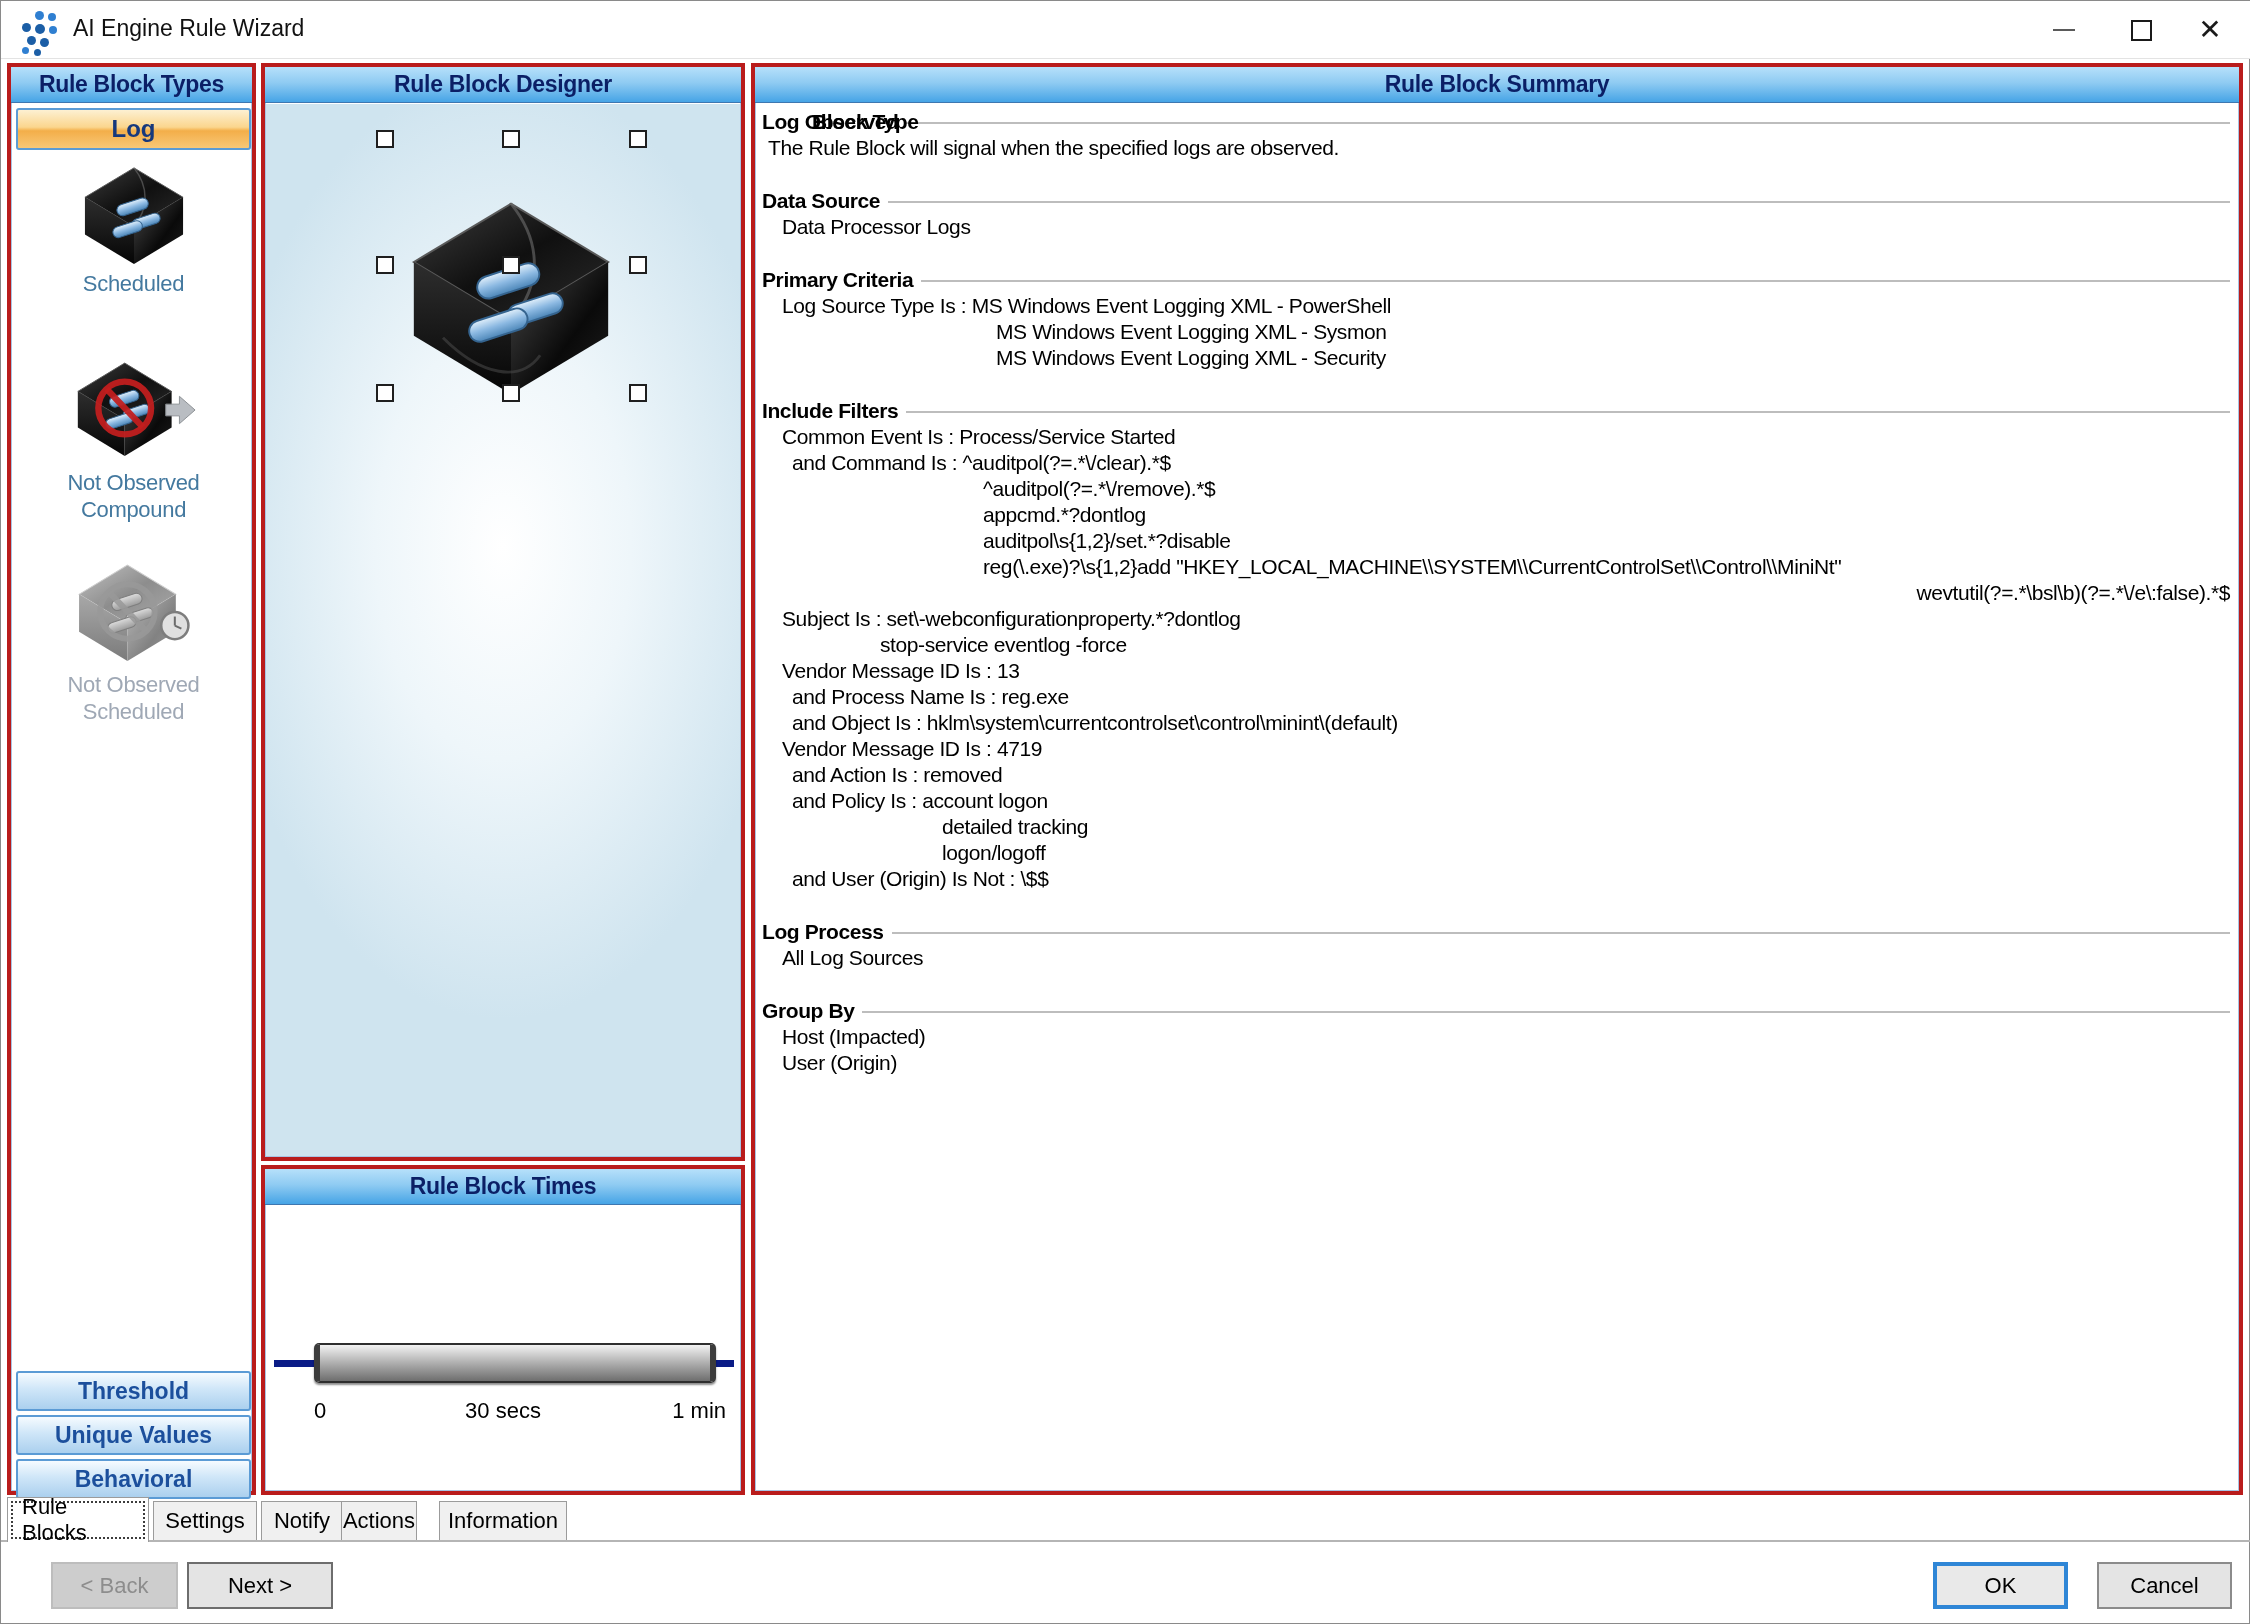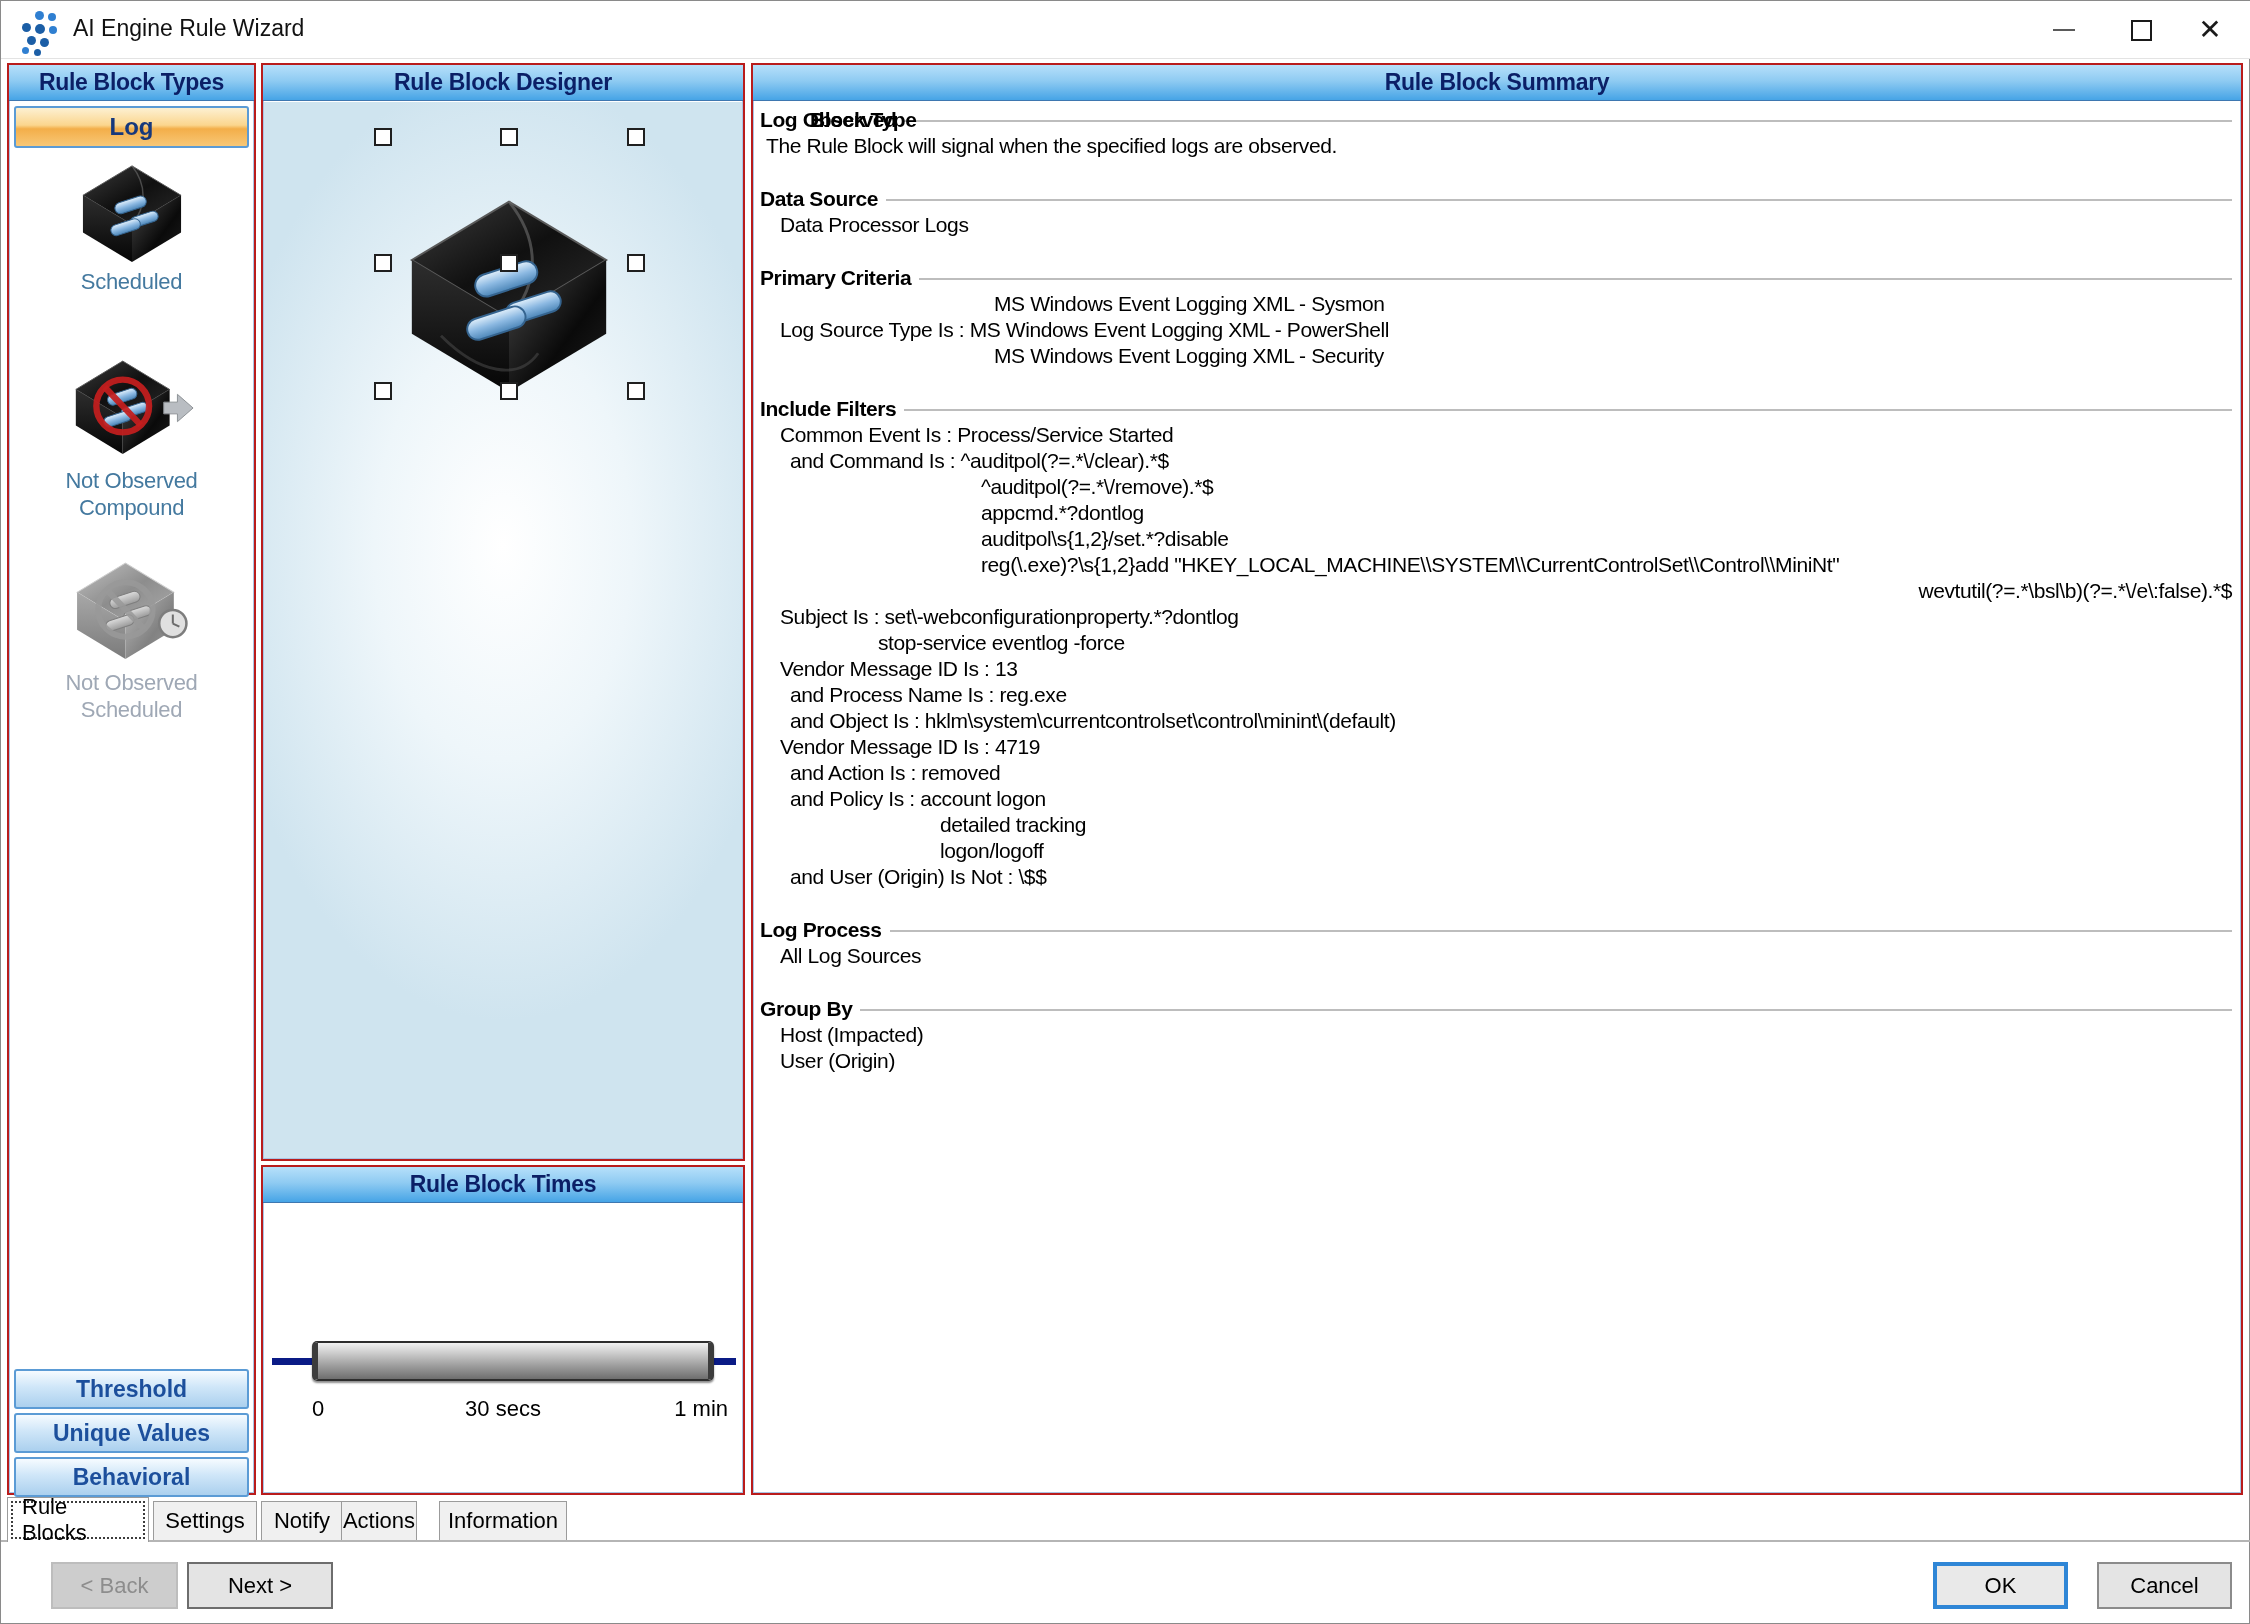--- a/index.html
+++ b/index.html
@@ -13,21 +13,21 @@
   .logo { position:absolute; left:18px; top:10px; width:44px; height:40px; }
   .logo i { position:absolute; border-radius:50%; }
   .title-text { position:absolute; left:72px; top:14px; font-size:23px; color:#111; }
   .wbtn { position:absolute; top:0; width:66px; height:58px; display:flex; align-items:center; justify-content:center; }
   .wbtn.min { right:154px; } .wbtn.max { right:77px; } .wbtn.close { right:8px; }
   .glyph-min { width:22px; border-top:2px solid #5a5a5a; }
   .glyph-max { width:21px; height:21px; border:2px solid #1a1a1a; }
   .glyph-close { font-size:28px; color:#1a1a1a; line-height:1; }
 
   
-  .panel { position:absolute; border:2px solid #b91c1c; background:#fff; box-shadow:0 0 0 1px #a9c4e4 inset; }
+  .panel { position:absolute; border:4px solid #b91c1c; background:#fff; box-shadow:0 0 0 1px #a9c4e4 inset; }
   .panel-header { height:36px; background:linear-gradient(#b6e0fa, #8fcbf2 45%, #46a4e6);
                   border-bottom:1px solid #3e77b0; display:flex; align-items:center; justify-content:center;
                   font-size:23px; font-weight:bold; color:#0b1f66; letter-spacing:-0.3px; }
 
   
   .left-panel { left:6px; top:62px; width:249px; height:1432px; }
   .log-btn { position:absolute; left:5px; top:41px; width:235px; height:42px;
              background:linear-gradient(#fdf0d2, #fbd68e 45%, #f3ae49 55%, #f8c877);
              border:2px solid #5b9bd5; border-radius:3px; display:flex; align-items:center; justify-content:center;
              font-size:24px; font-weight:bold; color:#16387c; }
@@ -274,22 +274,22 @@
             <span class="sec-title">Data Source</span>
             <span class="sec-rule"></span>
           </div>
           <div class="sec-line" style="padding-left: 20px;">Data Processor Logs</div>
         </div>
         <div class="sec">
           <div class="sec-head">
             <span class="sec-title">Primary Criteria</span>
             <span class="sec-rule"></span>
           </div>
+          <div class="sec-line" style="padding-left: 20px;">Log Source Type Is : MS Windows Event Logging XML - PowerShell</div>
           <div class="sec-line" style="padding-left: 234px;">MS Windows Event Logging XML - Sysmon</div>
-          <div class="sec-line" style="padding-left: 20px;">Log Source Type Is : MS Windows Event Logging XML - PowerShell</div>
           <div class="sec-line" style="padding-left: 234px;">MS Windows Event Logging XML - Security</div>
         </div>
         <div class="sec">
           <div class="sec-head">
             <span class="sec-title">Include Filters</span>
             <span class="sec-rule"></span>
           </div>
           <div class="sec-line" style="padding-left: 20px;">Common Event Is : Process/Service Started</div>
           <div class="sec-line" style="padding-left: 30px;">and Command Is : ^auditpol(?=.*\/clear).*$</div>
           <div class="sec-line" style="padding-left: 221px;">^auditpol(?=.*\/remove).*$</div>

